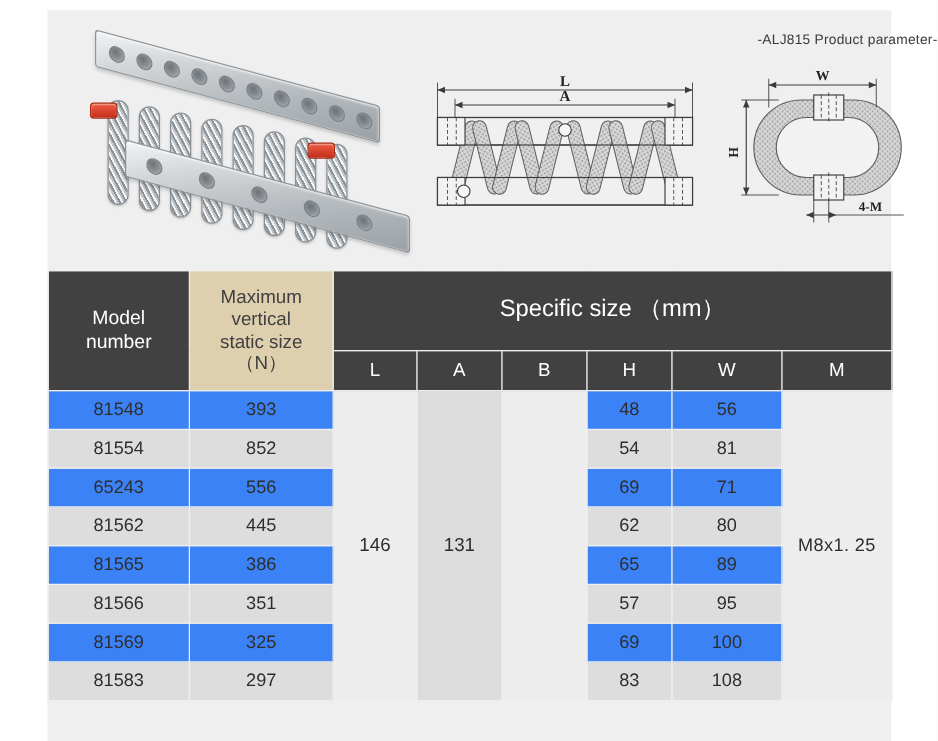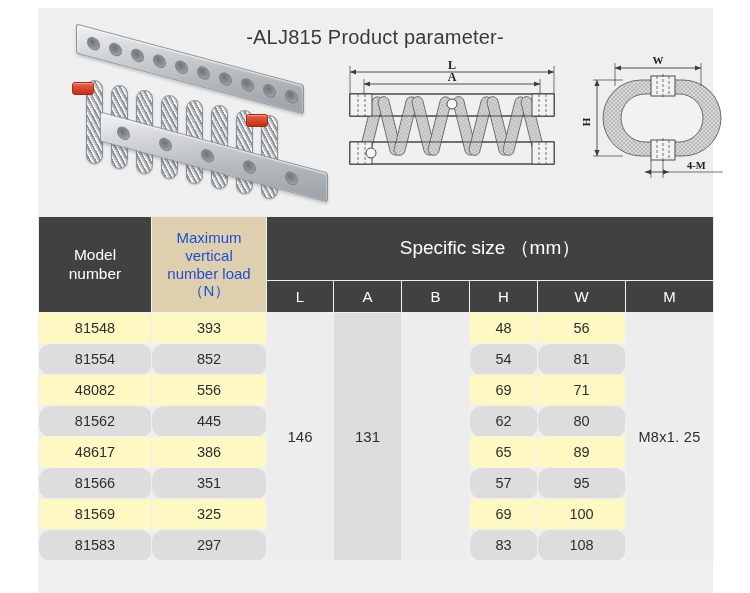--- a/index.html
+++ b/index.html
@@ -20,22 +20,22 @@
     left: 38px; top: 8px;
     width: 675px; height: 585px;
     background: #efefef;
   }
 
   
   .title {
     position: absolute;
     left: 0; top: 26px;
     width: 750px;
-    text-align: center;
-    font-size: 20px;
+    text-align: right;
+    font-size: 11px;
     color: #3a3a3a;
     letter-spacing: .2px;
   }
 
   
   .figures {
     position: absolute;
     left: 38px; top: 44px;
     width: 675px; height: 168px;
   }
@@ -115,30 +115,30 @@
   thead th {
     background: #414141;
     color: #ffffff;
     font-weight: normal;
     font-size: 15.5px;
     line-height: 1.18;
     border-color: #efefef;
   }
   th.hl {
     background: #ded0ae;
-    color: #1d4ed8;
+    color: #404040;
     font-size: 15px;
   }
   th.sub { font-size: 15px; height: 32px; }
   .grouphead { height: 64px; font-size: 19px; }
   .modelhead { height: 96px; }
 
   tbody td { height: 31px; font-size: 14.5px; }
-  tr.odd  td { background: #fef9c3; }
-  tr.even td { background: #dddddd; border-radius: 12px; }
+  tr.odd  td { background: #3b82f6; }
+  tr.even td { background: #dddddd; }
   td.blank-light { background: #ededed !important; }
   td.merge-l { background: #ededed !important; font-size: 15px; }
   td.merge-a { background: #dcdcdc !important; font-size: 15px; }
   td.merge-m { background: #ededed !important; font-size: 14.5px;
                font-family: Liberation Sans, sans-serif; letter-spacing:.3px; }
 </style>
 </head>
 <body>
 
 <div id="root">
@@ -329,21 +329,21 @@
     </colgroup>
     <thead>
       <tr>
         <th class="modelhead" rowspan="2">
           <div>Model</div>
           <div>number</div>
         </th>
         <th class="hl modelhead" rowspan="2">
           <div>Maximum</div>
           <div>vertical</div>
-          <div>number load</div>
+          <div>static size</div>
           <div>（N）</div>
         </th>
         <th class="grouphead" colspan="6">Specific size （mm）</th>
       </tr>
       <tr>
         <th class="sub">L</th>
         <th class="sub">A</th>
         <th class="sub">B</th>
         <th class="sub">H</th>
         <th class="sub">W</th>
@@ -361,33 +361,33 @@
         <td>56</td>
         <td class="merge-m" rowspan="8">M8x1. 25</td>
       </tr>
       <tr class="even">
         <td>81554</td>
         <td>852</td>
         <td>54</td>
         <td>81</td>
       </tr>
       <tr class="odd">
-        <td>48082</td>
+        <td>65243</td>
         <td>556</td>
         <td>69</td>
         <td>71</td>
       </tr>
       <tr class="even">
         <td>81562</td>
         <td>445</td>
         <td>62</td>
         <td>80</td>
       </tr>
       <tr class="odd">
-        <td>48617</td>
+        <td>81565</td>
         <td>386</td>
         <td>65</td>
         <td>89</td>
       </tr>
       <tr class="even">
         <td>81566</td>
         <td>351</td>
         <td>57</td>
         <td>95</td>
       </tr>

